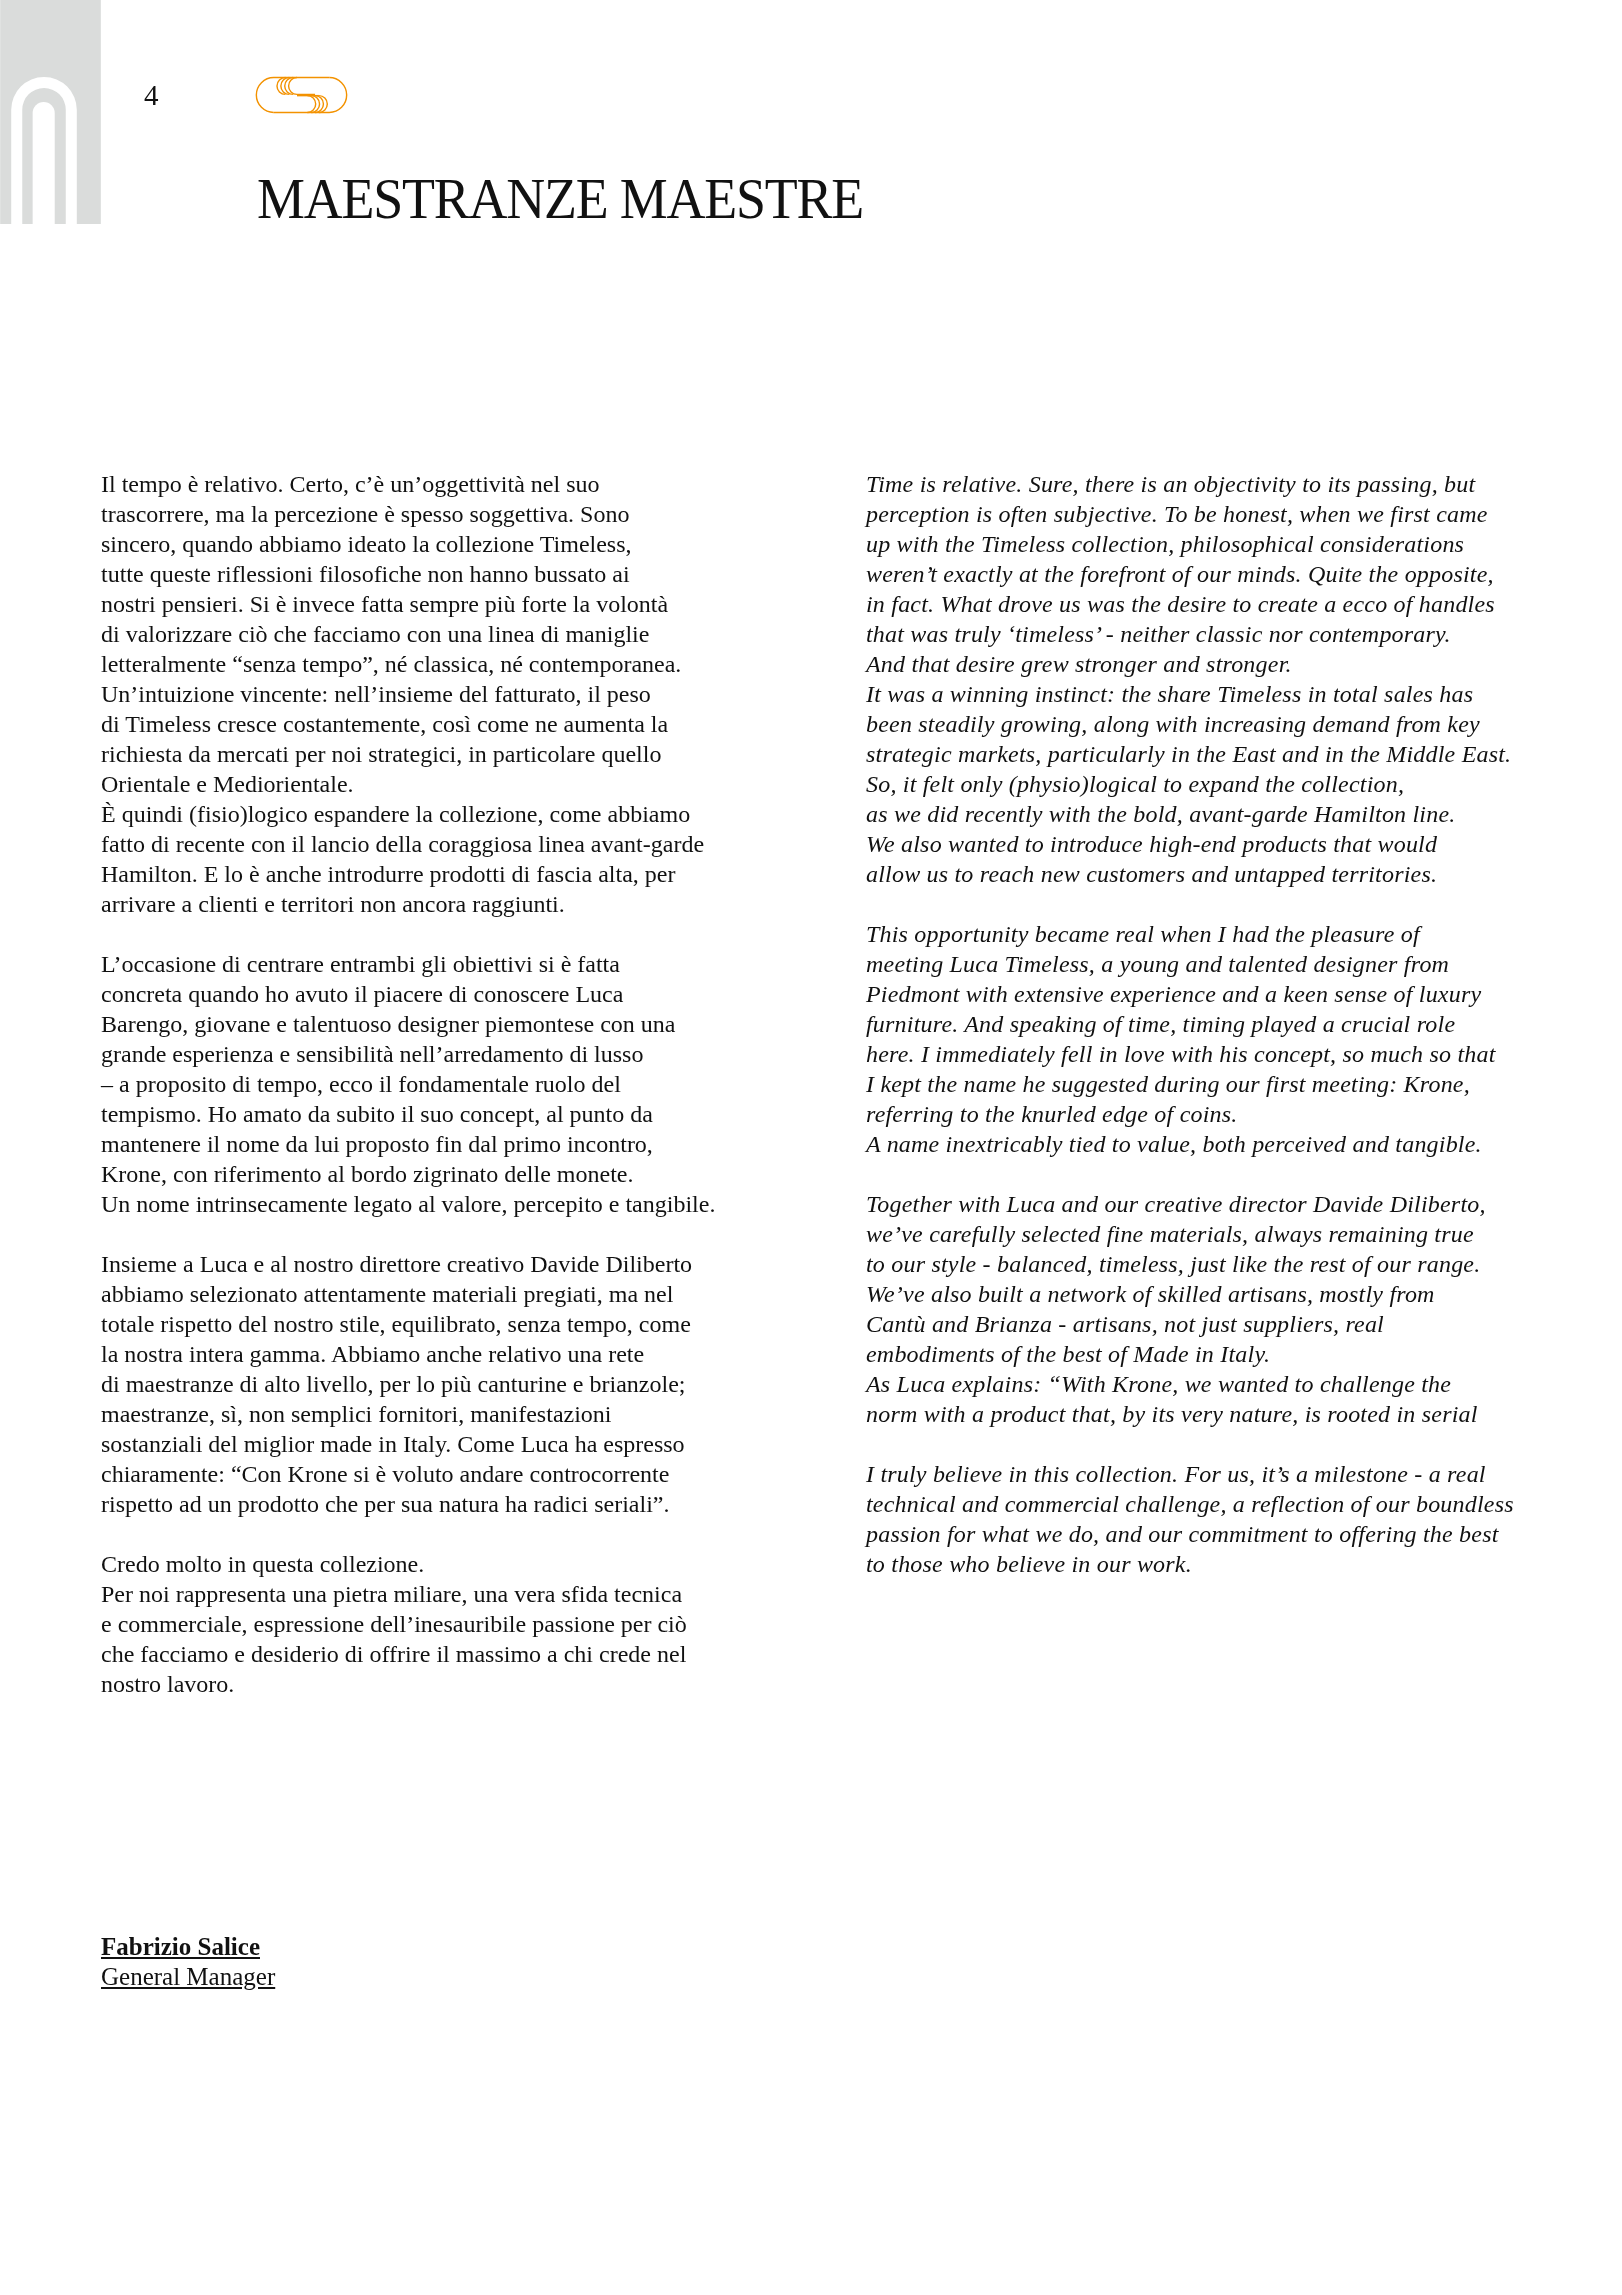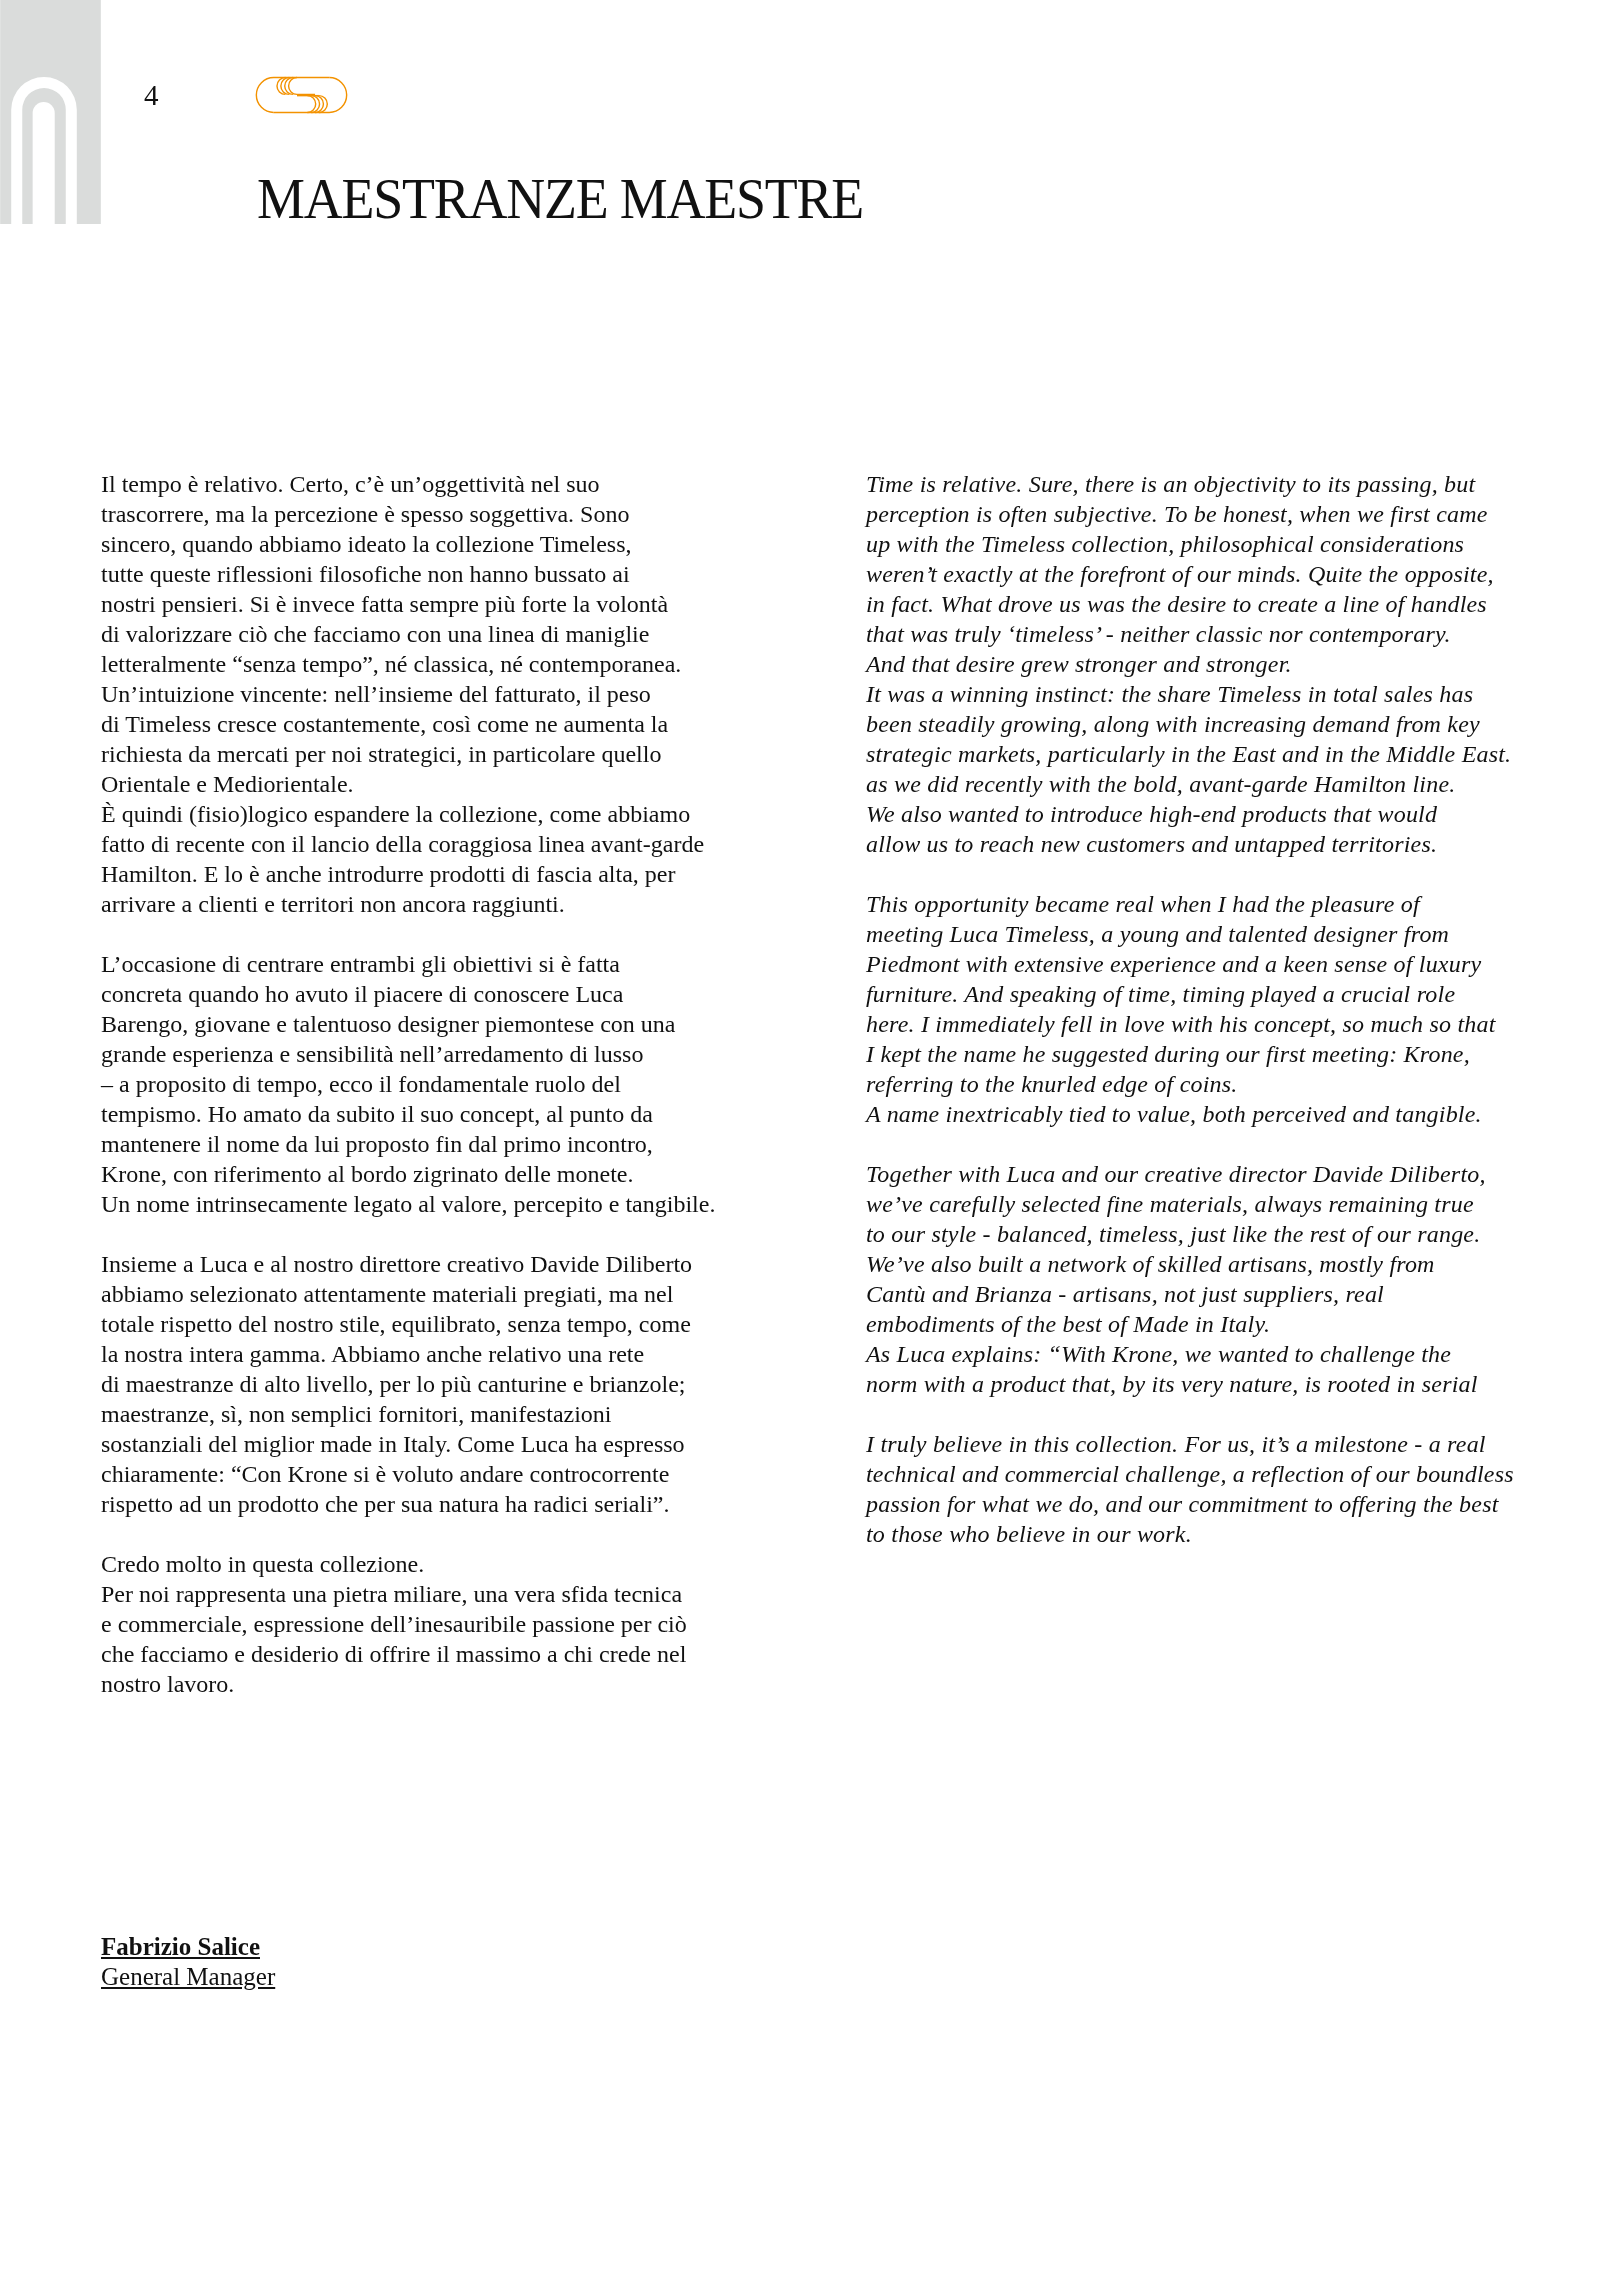--- a/index.html
+++ b/index.html
@@ -175,26 +175,27 @@
       <span class="line">nostro lavoro.</span>
     </p>
 </div>
 
 <div class="column col-en">
   <p>
       <span class="line">Time is relative. Sure, there is an objectivity to its passing, but</span>
       <span class="line">perception is often subjective. To be honest, when we first came</span>
       <span class="line">up with the Timeless collection, philosophical considerations</span>
       <span class="line">weren’t exactly at the forefront of our minds. Quite the opposite,</span>
-      <span class="line">in fact. What drove us was the desire to create a line of handles</span>
+      <span class="line">in fact. What drove us was the desire to create a ecco of handles</span>
       <span class="line">that was truly ‘timeless’ - neither classic nor contemporary.</span>
       <span class="line">And that desire grew stronger and stronger.</span>
       <span class="line">It was a winning instinct: the share Timeless in total sales has</span>
       <span class="line">been steadily growing, along with increasing demand from key</span>
       <span class="line">strategic markets, particularly in the East and in the Middle East.</span>
+      <span class="line">So, it felt only (physio)logical to expand the collection,</span>
       <span class="line">as we did recently with the bold, avant-garde Hamilton line.</span>
       <span class="line">We also wanted to introduce high-end products that would</span>
       <span class="line">allow us to reach new customers and untapped territories.</span>
     </p>
   <p>
       <span class="line">This opportunity became real when I had the pleasure of</span>
       <span class="line">meeting Luca Timeless, a young and talented designer from</span>
       <span class="line">Piedmont with extensive experience and a keen sense of luxury</span>
       <span class="line">furniture. And speaking of time, timing played a crucial role</span>
       <span class="line">here. I immediately fell in love with his concept, so much so that</span>

